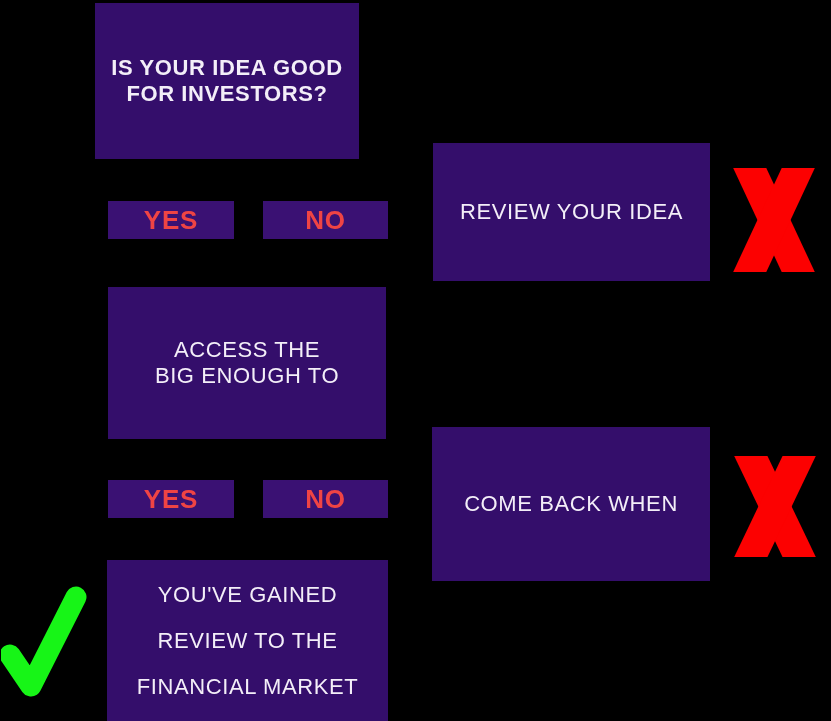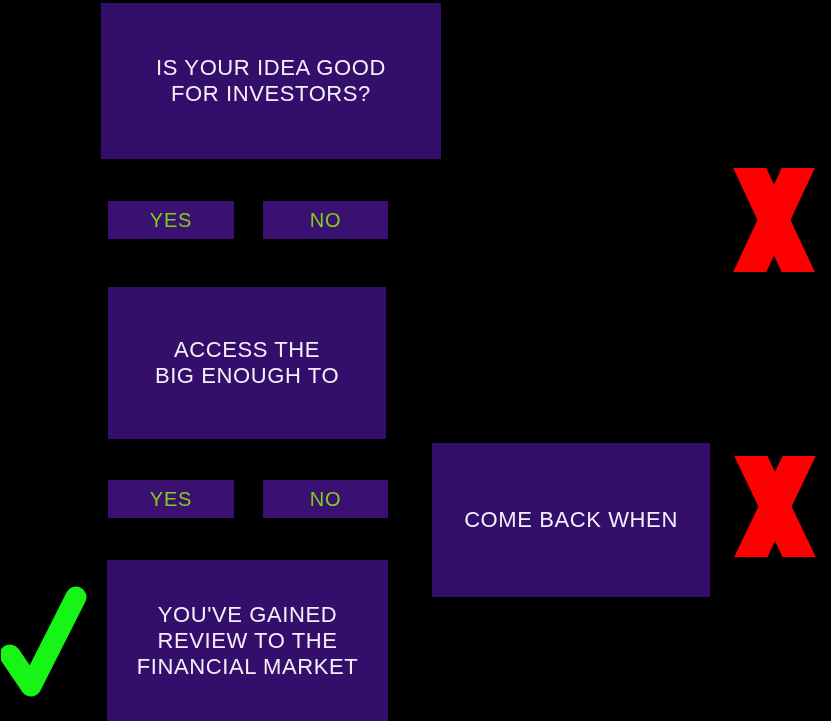--- a/index.html
+++ b/index.html
@@ -25,56 +25,60 @@
     justify-content: center;
     text-align: center;
     font-size: 22px;
     line-height: 26px;
     letter-spacing: 0.6px;
   }
   .pbox .line { white-space: nowrap; }
   .btn {
     position: absolute;
     background: #3a1173;
-    color: #84cc16;
+    color: #ef4444;
     display: flex;
     align-items: center;
     justify-content: center;
-    font-size: 20px;
+    font-size: 26px;
     letter-spacing: 0.8px;
     cursor: pointer;
+    font-weight: bold;
   }
   
-  .q1-box      { left: 101px; top: 3px;   width: 340px; height: 156px; }
+  .q1-box      { left: 95px; top: 3px;   width: 264px; height: 156px; font-weight: bold; }
   .yes1-btn    { left: 108px; top: 201px; width: 126px; height: 38px; }
   .no1-btn     { left: 263px; top: 201px; width: 125px; height: 38px; }
   .review-box  { left: 433px; top: 143px; width: 277px; height: 138px; }
   .q2-box      { left: 108px; top: 287px; width: 278px; height: 152px; }
   .yes2-btn    { left: 108px; top: 480px; width: 126px; height: 38px; }
   .no2-btn     { left: 263px; top: 480px; width: 125px; height: 38px; }
-  .comeback-box{ left: 432px; top: 427px; width: 278px; height: 154px; margin-top: 16px; }
-  .result-box  { left: 107px; top: 560px; width: 281px; height: 161px; }
+  .comeback-box{ left: 432px; top: 427px; width: 278px; height: 154px; }
+  .result-box  { left: 107px; top: 560px; width: 281px; height: 161px; gap: 20px; }
   .x1-icon     { position: absolute; left: 726px; top: 168px; }
   .x2-icon     { position: absolute; left: 727px; top: 456px; }
   .check-icon  { position: absolute; left: 1px;   top: 583px; }
   svg { display: block; }
 </style>
 </head>
 <body>
 
 <div class="stage">
 
   <div class="pbox q1-box">
     <div class="line">IS YOUR IDEA GOOD</div>
     <div class="line">FOR INVESTORS?</div>
   </div>
 
   <div class="btn yes1-btn">YES</div>
   <div class="btn no1-btn">NO</div>
 
+  <div class="pbox review-box">
+    <div class="line">REVIEW YOUR IDEA</div>
+  </div>
 
   <span class="x1-icon">
     <svg width="96" height="104" viewBox="0 0 96 104">
       <line x1="20" y1="-8" x2="76" y2="112" stroke="#fc0101" stroke-width="30"></line>
       <line x1="76" y1="-8" x2="20" y2="112" stroke="#fc0101" stroke-width="30"></line>
     </svg>
   </span>
 
   <div class="pbox q2-box">
     <div class="line">ACCESS THE</div>

